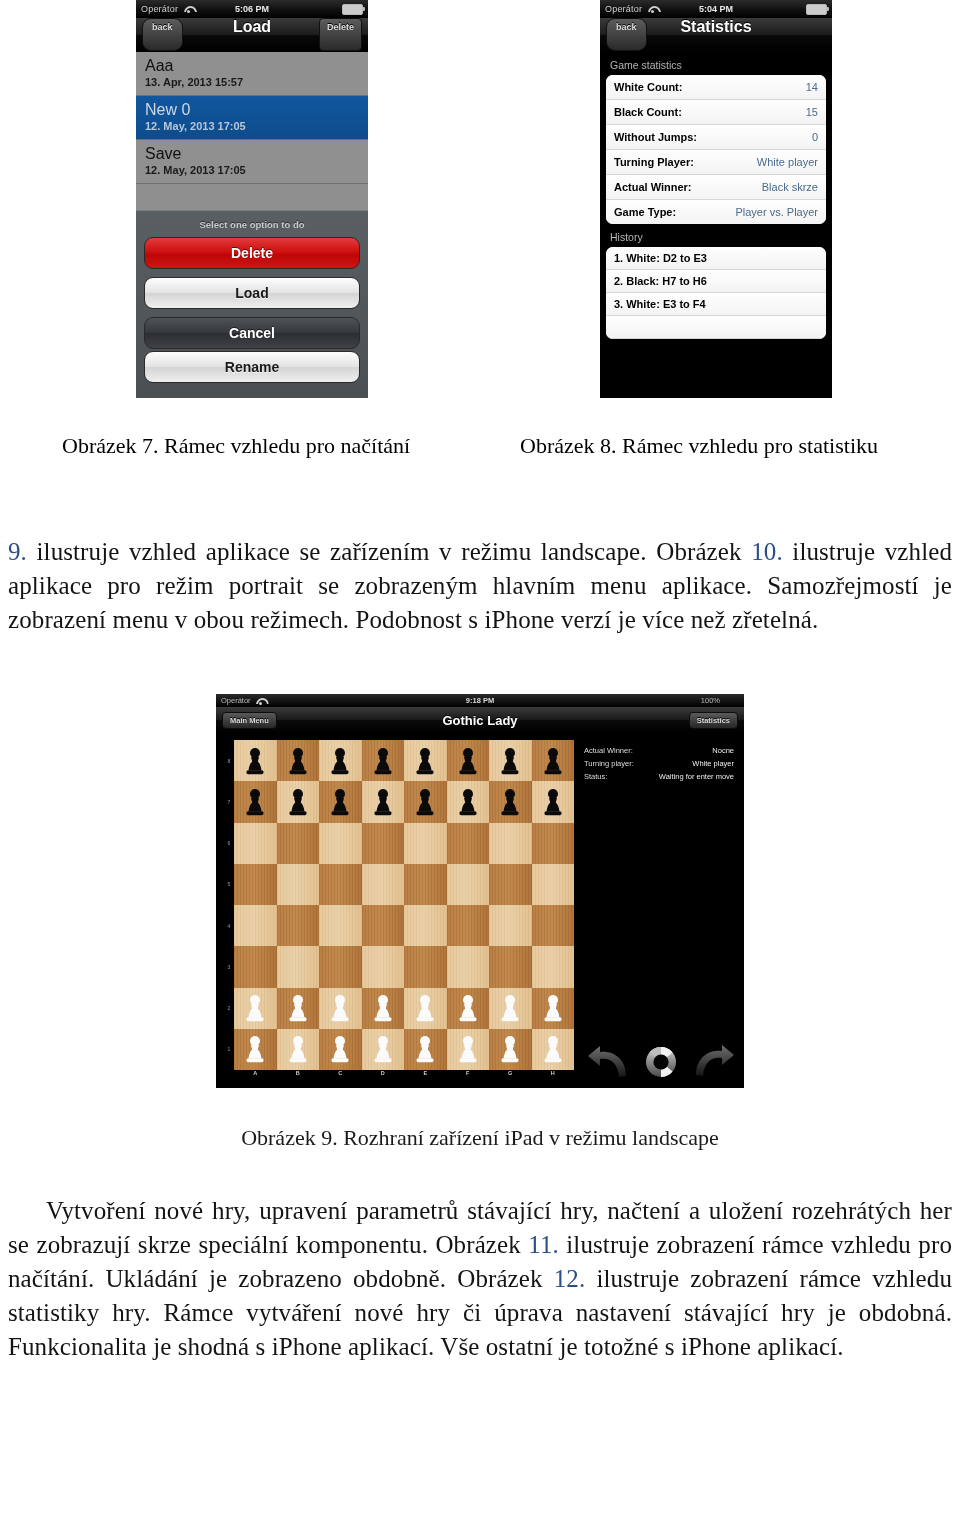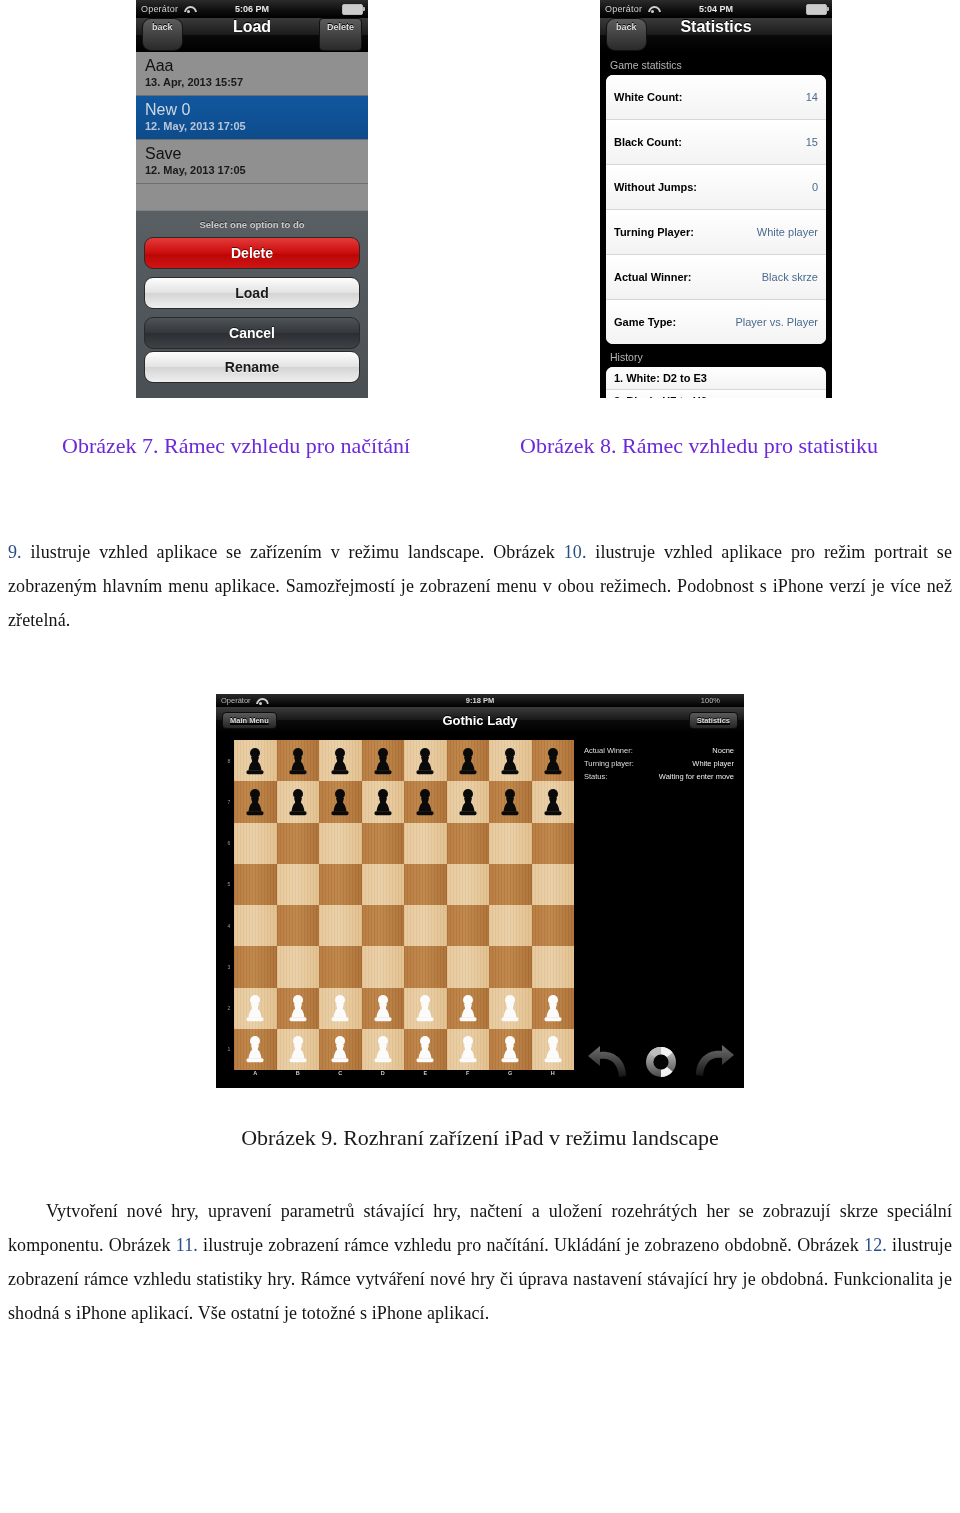--- a/index.html
+++ b/index.html
@@ -234,21 +234,21 @@
     text-shadow: 0 -1px 0 #000;
   }
   .stats-group {
     background: #fff;
     border-radius: 7px;
     overflow: hidden;
   }
   .stats-row {
     display: flex;
     justify-content: space-between;
-    padding: 16px 8px;
+    padding: 6px 8px;
     border-bottom: 1px solid #d6d6d6;
     background: linear-gradient(to bottom, #ffffff, #f3f3f3);
   }
   .stats-row:last-child { border-bottom: none; }
   .stats-row .k {
     font-size: 11px;
     font-weight: bold;
     color: #000;
   }
   .stats-row .v {
@@ -262,38 +262,38 @@
     font-size: 11px;
     font-weight: bold;
     color: #000;
   }
 
   
   .caption {
     position: absolute;
     font-size: 22px;
     line-height: 32px;
-    color: #6d28d9;
+    color: #000000;
   }
   .caption-7 { left: 62px; top: 430px; width: 400px; }
   .caption-8 { left: 520px; top: 430px; width: 400px; }
   .caption-9 {
     position: absolute;
     left: 0; top: 1122px;
     width: 960px;
     text-align: center;
     font-size: 22px;
     line-height: 32px;
     color: #1b1b1b;
   }
 
   
   .para {
     position: absolute;
-    font-size: 18px;
+    font-size: 25px;
     line-height: 34px;
     text-align: justify;
     color: #141414;
     letter-spacing: .1px;
   }
   .para a, .ref {
     color: #2b4e86;
     text-decoration: none;
   }
   .para-1 { left: 8px; top: 535px; width: 944px; }
@@ -338,21 +338,20 @@
   }
   .ipad-status .battery { width: 16px; height: 8px; }
 
   .ipad-navbar {
     height: 26px;
     background: linear-gradient(to bottom, #3c3c3c 0%, #1a1a1a 48%, #0b0b0b 50%, #000 100%);
     display: flex;
     align-items: center;
     position: relative;
     border-bottom: 1px solid #000;
-    text-decoration: underline;
   }
   .ipad-navbar .title {
     position: absolute; left: 0; right: 0;
     text-align: center;
     color: #fff;
     font-size: 13px;
     font-weight: bold;
     text-shadow: 0 -1px 0 #000;
   }
   .ipad-btn {

